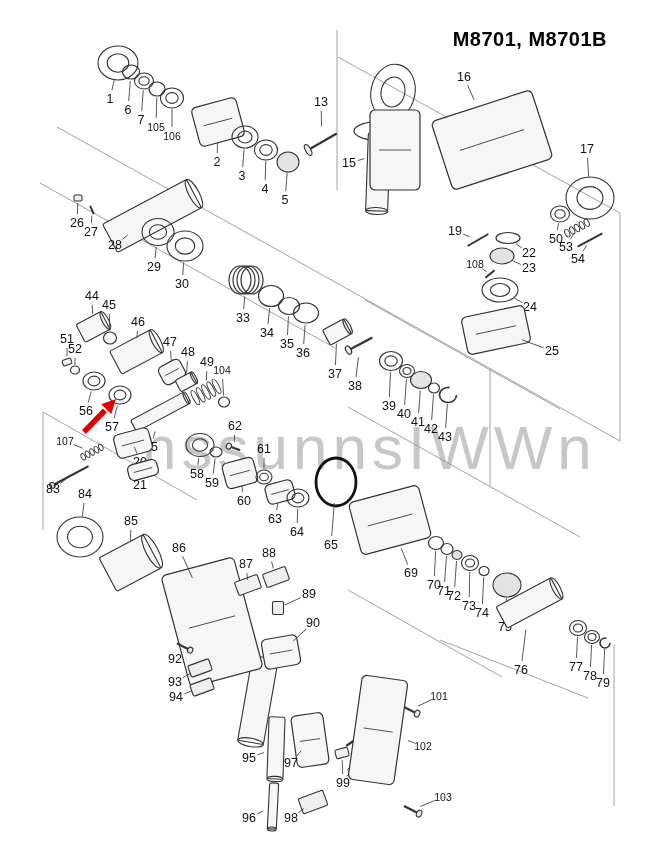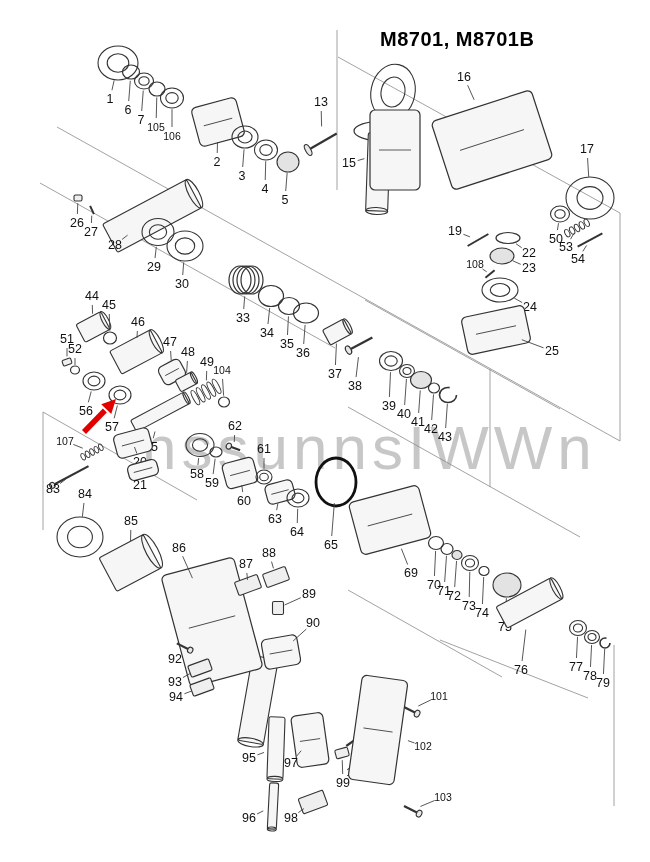--- a/index.html
+++ b/index.html
@@ -1,21 +1,21 @@
 <!DOCTYPE html>
 <html><head>
 <meta charset="utf-8">
 <style>
   html,body{margin:0;padding:0;}
   body{
     width:650px;height:862px;position:relative;background:#ffffff;
     overflow:hidden;font-family:"Liberation Sans",sans-serif;
   }
   .title{
-    position:absolute;top:28px;left:380px;width:250px;
+    position:absolute;top:28px;left:380px;width:250px;text-align:right;
     padding-right:23px;box-sizing:border-box;font-size:20px;font-weight:bold;
     color:#000;z-index:3;letter-spacing:.5px;
   }
   .watermark{
     position:absolute;top:412px;left:142px;z-index:1;white-space:nowrap;
     font-size:62px;color:#c7c7c7;letter-spacing:5px;font-weight:400;
     user-select:none;
   }
   svg.diagram{position:absolute;top:0;left:0;z-index:2;}
 </style>

